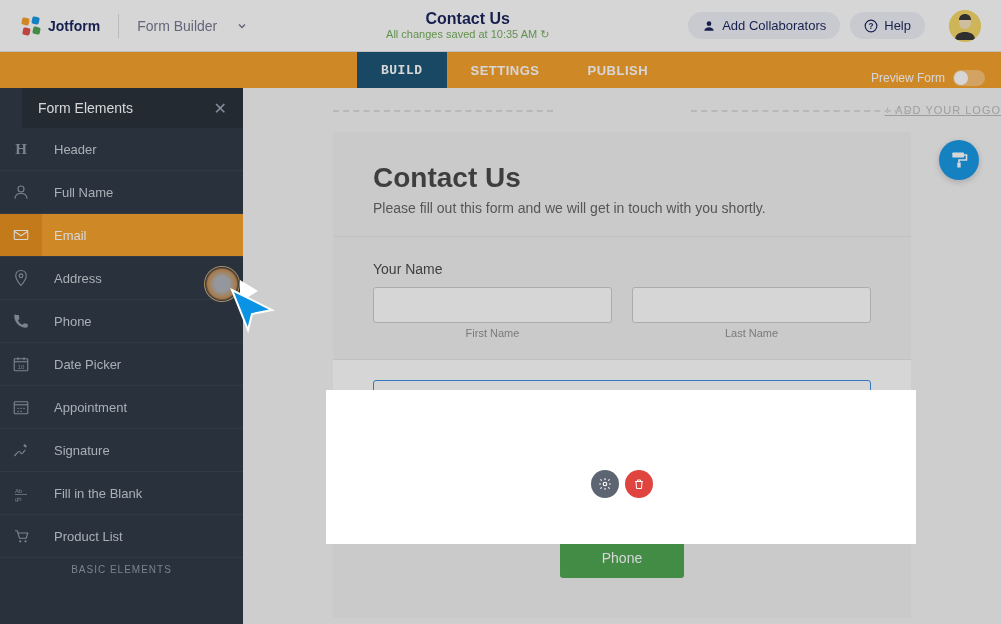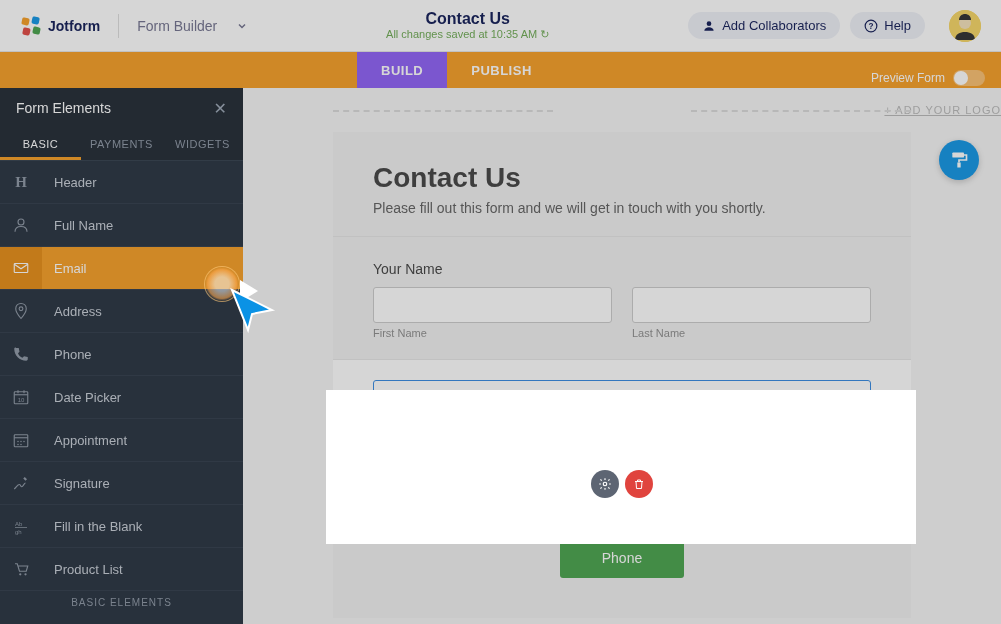--- a/index.html
+++ b/index.html
@@ -16,27 +16,27 @@
     .header-center { flex: 1; text-align: center; }
     .form-title-top { font-weight: 600; font-size: 16px; color: #0a1551; }
     .saved-text { font-size: 11px; color: #6aa84f; }
     .saved-text .refresh { margin-left: 3px; }
     .header-right { display: flex; align-items: center; gap: 10px; }
     .pill-btn { background: #eef0f7; border-radius: 18px; padding: 6px 14px; font-size: 13px; display: flex; align-items: center; gap: 6px; color: #0a1551; font-weight: 500; }
     .avatar { width: 32px; height: 32px; border-radius: 50%; background: #f7d560; margin-left: 14px; display: flex; align-items: center; justify-content: center; overflow: hidden; }
 
     .tab-bar { height: 36px; background: #f79b1e; display: flex; align-items: stretch; padding-left: 357px; position: relative; }
     .tab-bar .tab { padding: 0 24px; display: flex; align-items: center; color: #fff; font-size: 13px; font-weight: 600; letter-spacing: 0.5px; }
-    .tab-bar .tab.active { background: #8b5cf6; }
+    .tab-bar .tab.active { background: #0c4a6e; font-family: Liberation Mono, monospace; }
     .preview-toggle { position: absolute; right: 16px; top: 8px; height: 100%; display: flex; align-items: center; gap: 8px; color: #fff; font-size: 12px; font-weight: 500; }
     .toggle { width: 32px; height: 16px; background: rgba(255,255,255,0.35); border-radius: 10px; position: relative; }
     .toggle::after { content: ""; width: 14px; height: 14px; background: #fff; border-radius: 50%; position: absolute; top: 1px; left: 1px; }
 
     .sidebar { position: absolute; top: 88px; left: 0; width: 243px; height: 536px; background: #202c3a; color: #c7cdd6; display: flex; flex-direction: column; }
-    .sidebar-header { height: 40px; display: flex; align-items: center; justify-content: space-between; padding: 0 16px; background: #1a232e; }
+    .sidebar-header { height: 40px; display: flex; align-items: center; justify-content: space-between; padding: 0 16px; background: #1a232e; margin-left: 22px; }
     .sidebar-title { font-size: 14px; color: #fff; font-weight: 400; }
     .close-x { color: #98a4b3; font-size: 16px; }
     .sidebar-tabs { display: flex; background: #1a232e; border-bottom: 1px solid #2e3a48; }
     .sidebar-tab { flex: 1; text-align: center; padding: 10px 0; font-size: 11px; letter-spacing: 0.5px; color: #8b95a3; position: relative; }
     .sidebar-tab.active { color: #fff; }
     .sidebar-tab.active::after { content: ""; position: absolute; bottom: 0; left: 0; right: 0; height: 3px; background: #f79b1e; }
     .element-list { flex: 1; overflow: hidden; display: flex; flex-direction: column; }
     .element-item { height: 43px; display: flex; align-items: center; border-bottom: 1px solid #2b3746; position: relative; }
     .element-icon { width: 42px; display: flex; align-items: center; justify-content: center; color: #8b95a3; }
     .element-label { font-size: 13px; color: #c7cdd6; padding-left: 12px; }
@@ -48,21 +48,21 @@
     .canvas { position: absolute; top: 88px; left: 243px; right: 0; bottom: 0; background: #f5f5f5; overflow: hidden; }
     .add-logo-row { text-align: right; padding: 16px 0; font-size: 11px; letter-spacing: 1px; color: #b7b7b7; position: relative; text-decoration: underline; }
     .add-logo-row::before, .add-logo-row::after { content: ""; position: absolute; top: 50%; width: 220px; border-top: 2px dashed #d9d9d9; }
     .add-logo-row::before { left: 90px; }
     .add-logo-row::after { right: 90px; }
 
     .form-card { background: #fff; margin: 0 90px; }
     .form-section { padding: 30px 40px 20px; background: #f0f0f0; border-bottom: 1px solid #e4e4e4; }
     .form-heading { font-size: 28px; font-weight: 700; color: #3d3d3d; }
     .form-sub { font-size: 14px; color: #5b5b5b; margin-top: 6px; }
-    .field-row { display: flex; gap: 20px; margin-top: 10px; }
+    .field-row { display: flex; gap: 20px; margin-top: 10px; text-align: center; }
     .field-col { flex: 1; }
     .field-label { font-size: 14px; color: #3d3d3d; margin-bottom: 8px; display: block; }
     .field-input { width: 100%; height: 36px; border: 1px solid #c9c9c9; border-radius: 3px; background: #fff; }
     .sub-label { font-size: 11px; color: #8a8a8a; margin-top: 4px; display: block; }
 
     .highlight-section { background: #fff; padding: 20px 40px 26px; position: relative; }
     .selected-field { border: 1px solid #2f86e0; border-radius: 3px; padding: 12px 16px 10px; position: relative; }
     .selected-field .field-label { font-size: 14px; color: #3d3d3d; }
     .selected-field input { width: 48%; height: 30px; border: 1px solid #c9c9c9; border-radius: 3px; margin-top: 8px; }
     .example-text { font-size: 11px; color: #2f86e0; margin-top: 6px; display: block; }
@@ -133,36 +133,32 @@
           <circle cx="16" cy="13" r="6" fill="#f4e0b9"></circle>
           <path d="M6 30c0-6 5-8 10-8s10 2 10 8" fill="#2a2a2a"></path>
           <path d="M10 10c0-4 3-6 6-6s6 2 6 6" fill="#2a2a2a"></path>
         </svg>
     </div>
   </div>
 </div>
 
 <div class="tab-bar">
   <div class="tab active">BUILD</div>
+  <div class="tab">SETTINGS</div>
   <div class="tab">PUBLISH</div>
   <div class="preview-toggle">
     <span>Preview Form</span>
     <div class="toggle"></div>
   </div>
 </div>
 
 <div class="sidebar">
   <div class="sidebar-header">
     <span class="sidebar-title">Form Elements</span>
     <span class="close-x">✕</span>
-  </div>
-  <div class="sidebar-tabs">
-    <div class="sidebar-tab active">BASIC</div>
-    <div class="sidebar-tab">PAYMENTS</div>
-    <div class="sidebar-tab">WIDGETS</div>
   </div>
   <div class="element-list">
     <div class="element-item">
       <div class="element-icon">
           <svg width="18" height="18" viewBox="0 0 24 24">
             <text x="12" y="19" text-anchor="middle" font-size="20" fill="#8b95a3" font-family="serif" font-weight="bold">H</text>
           </svg>
         </div>
       <span class="element-label">Header</span>
     </div>

